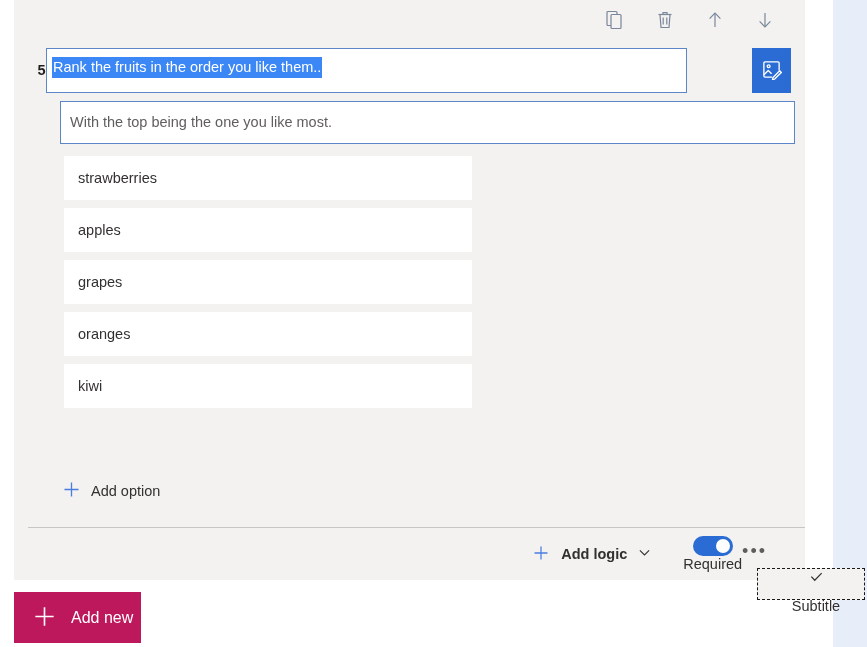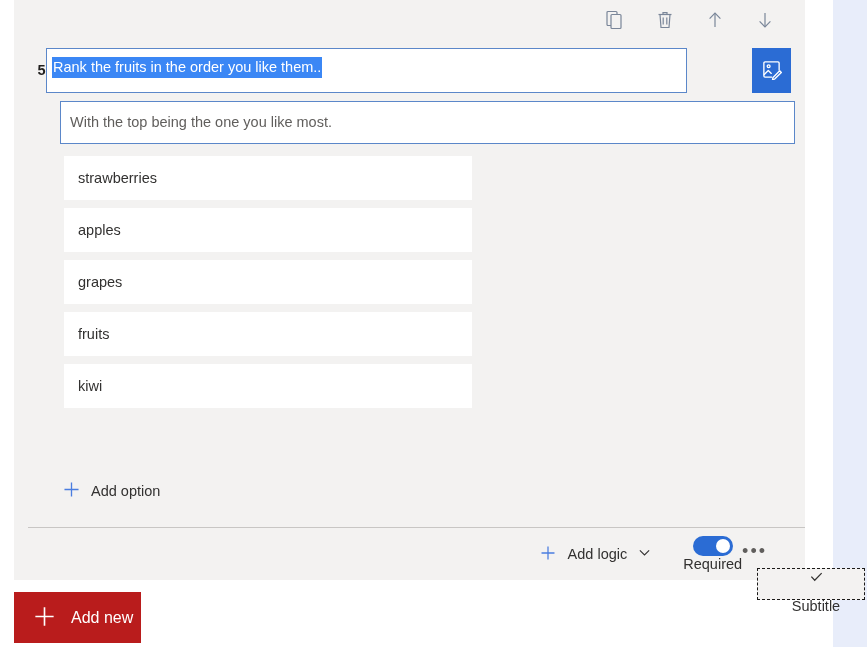--- a/index.html
+++ b/index.html
@@ -228,21 +228,21 @@
     display: flex;
     align-items: center;
     gap: 11px;
     cursor: pointer;
     background: transparent;
     border: none;
     padding: 0;
     margin-right: 32px;
   }
   .add-logic .plus-ico { color: #4a7de0; display: block; }
-  .add-logic-label { font-size: 14.5px; color: #323130; }
+  .add-logic-label { font-size: 14.5px; color: #323130; font-weight: bold; }
   .add-logic .chev { display: block; color: #323130; }
 
   .toggle-wrap {
     display: flex;
     align-items: center;
     flex-direction: column;
   }
   .toggle {
     width: 40px;
     height: 20px;
@@ -296,21 +296,21 @@
   .subtitle-menu .check { display: block; color: #323130; }
   .subtitle-menu-label { font-size: 14.5px; color: #323130; }
 
   
   .add-new-btn {
     position: absolute;
     left: 14px;
     top: 592px;
     width: 127px;
     height: 51px;
-    background: #b91c1c;
+    background: #be185d;
     border: none;
     display: flex;
     align-items: center;
     gap: 14px;
     padding-left: 18px;
     cursor: pointer;
     box-sizing: border-box;
   }
   .add-new-btn .plus-ico { color: #ffffff; display: block; }
   .add-new-label {
@@ -391,21 +391,21 @@
       <div class="option-row">
         <span class="option-text">strawberries</span>
       </div>
       <div class="option-row">
         <span class="option-text">apples</span>
       </div>
       <div class="option-row">
         <span class="option-text">grapes</span>
       </div>
       <div class="option-row">
-        <span class="option-text">fruits</span>
+        <span class="option-text">oranges</span>
       </div>
       <div class="option-row">
         <span class="option-text">kiwi</span>
       </div>
     </div>
 
     <button class="add-option">
       <span class="plus-ico">
         <svg width="19" height="19" viewBox="0 0 20 20" fill="none" stroke="currentColor" stroke-width="1.4">
           <path d="M10 2.6v14.8M2.6 10h14.8"></path>

